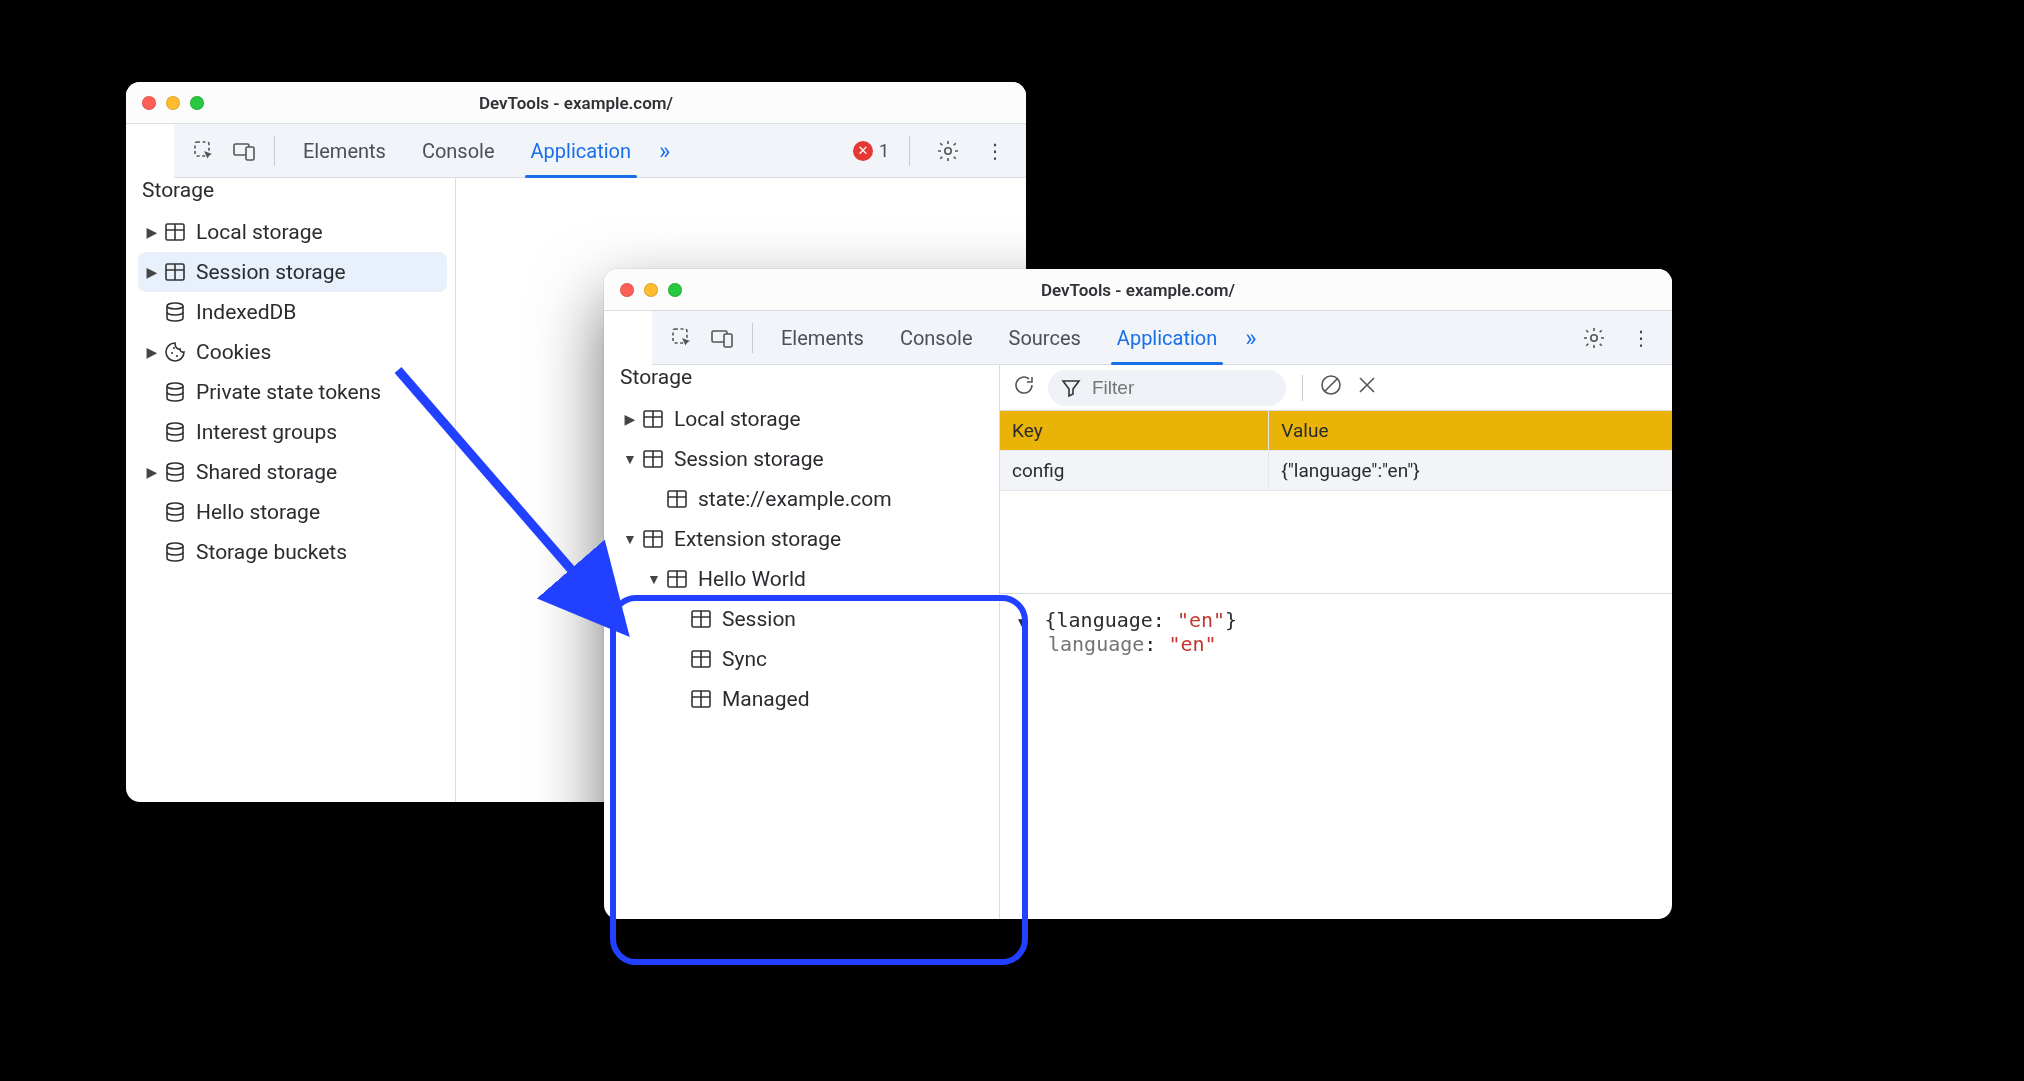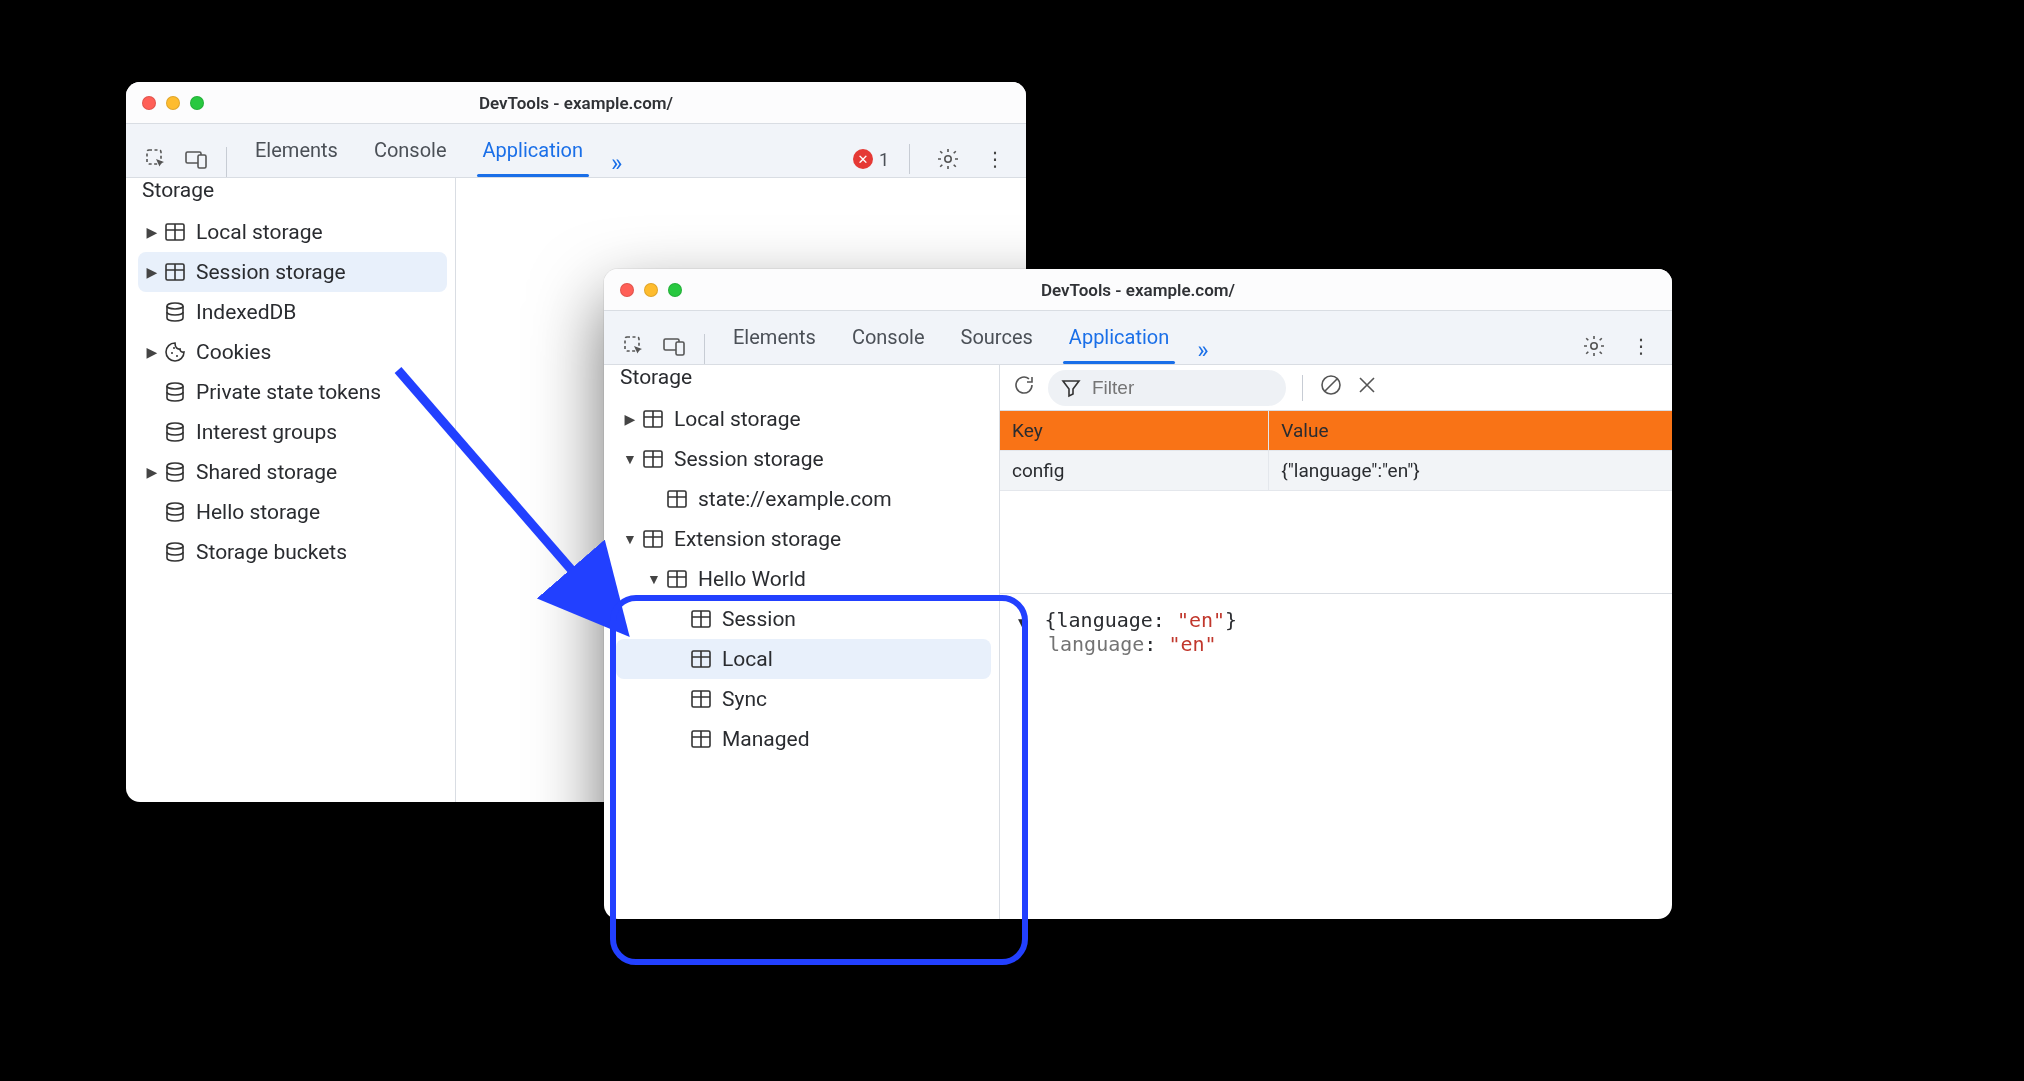--- a/index.html
+++ b/index.html
@@ -49,27 +49,28 @@
     flex: 1;
     text-align: center;
     font-size: 17px;
     font-weight: 600;
     color: #303236;
   }
 
   
   .tabstrip {
     display: flex;
-    align-items: flex-end;
+    align-items: center;
     height: 54px;
     border-bottom: 1px solid #d9dde3;
     background: #f1f4f9;
     padding: 0 12px;
     gap: 4px;
     font-size: 20px;
+    margin-left: 48px;
   }
   .tabstrip .iconbtn {
     width: 36px; height: 36px;
     display: flex; align-items: center; justify-content: center;
     color: #444; border-radius: 4px;
   }
   .tabstrip .divider {
     width: 1px; height: 30px; background: #c7ccd4; margin: 0 8px;
   }
   .tab {
@@ -147,21 +148,21 @@
   }
   .content-toolbar .tb-div { width:1px;height:26px;background:#c7ccd4; margin:0 4px; }
 
   table.kv {
     width:100%; border-collapse: collapse; font-size:19px;
   }
   table.kv th, table.kv td {
     text-align:left; padding: 8px 12px; border-bottom:1px solid #e4e7ec;
     border-right:1px solid #e4e7ec; font-weight:400; color:#2a2c30;
   }
-  table.kv th { background:#f97316; }
+  table.kv th { background:#eab308; }
   table.kv td { background:#f2f4f7; }
   table.kv th:last-child, table.kv td:last-child { border-right:none; }
   .kv-filler { height: 102px; }
 
   .viewer {
     border-top:1px solid #d9dde3;
     padding: 14px 18px;
     font-family: ui-monospace, SFMono-Regular, Menlo, monospace;
     font-size: 20px; color:#2a2c30;
   }
@@ -466,31 +467,20 @@
         <li>
           <span class="indent" style="width:52px"></span>
             <span class="caret blank">▶</span>
           <span class="ic">
               <svg class="ico" viewBox="0 0 22 22">
                 <rect x="2" y="3" width="18" height="16" rx="1.5"></rect>
                 <path d="M2 9h18M11 3v16"></path>
               </svg>
             </span>
           <span>Session</span>
-        </li>
-        <li class="selected">
-          <span class="indent" style="width:52px"></span>
-            <span class="caret blank">▶</span>
-          <span class="ic">
-              <svg class="ico" viewBox="0 0 22 22">
-                <rect x="2" y="3" width="18" height="16" rx="1.5"></rect>
-                <path d="M2 9h18M11 3v16"></path>
-              </svg>
-            </span>
-          <span>Local</span>
         </li>
         <li>
           <span class="indent" style="width:52px"></span>
             <span class="caret blank">▶</span>
           <span class="ic">
               <svg class="ico" viewBox="0 0 22 22">
                 <rect x="2" y="3" width="18" height="16" rx="1.5"></rect>
                 <path d="M2 9h18M11 3v16"></path>
               </svg>
             </span>

